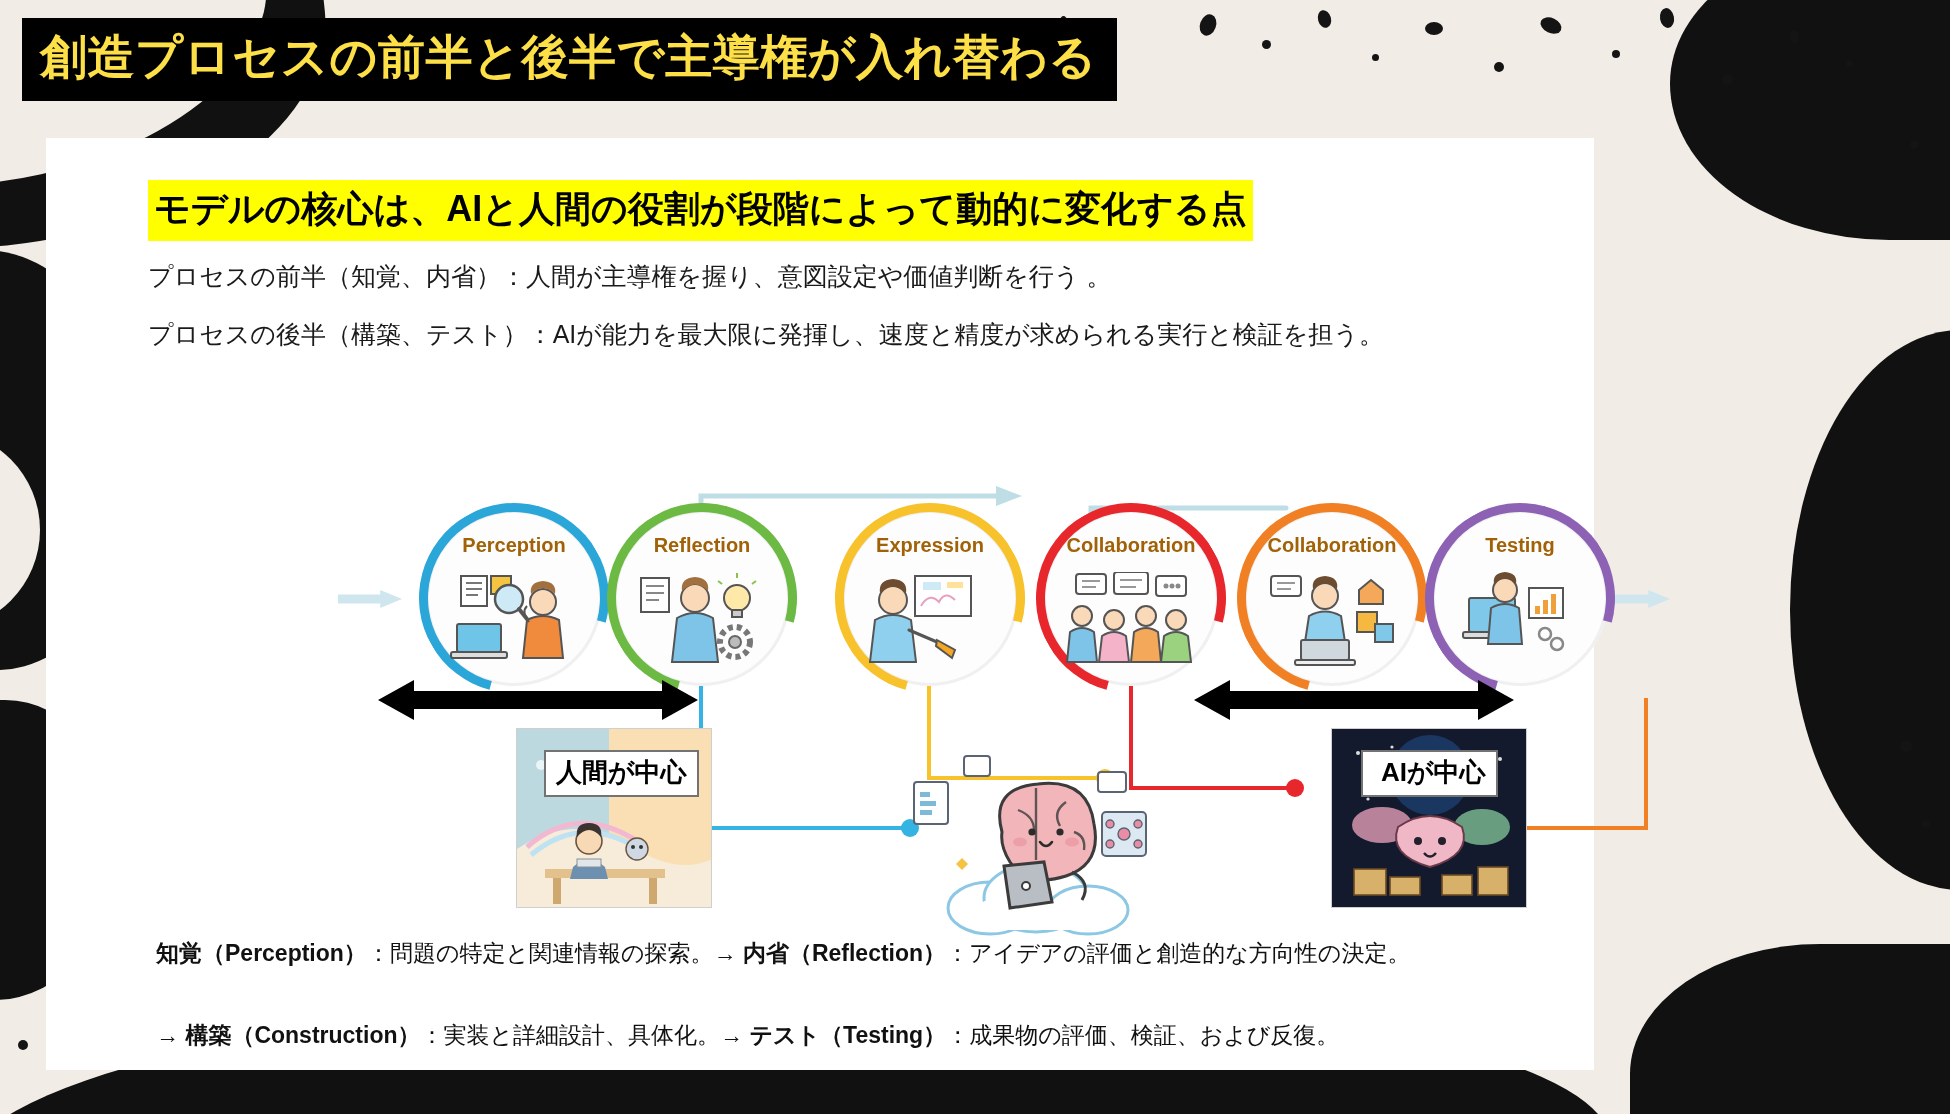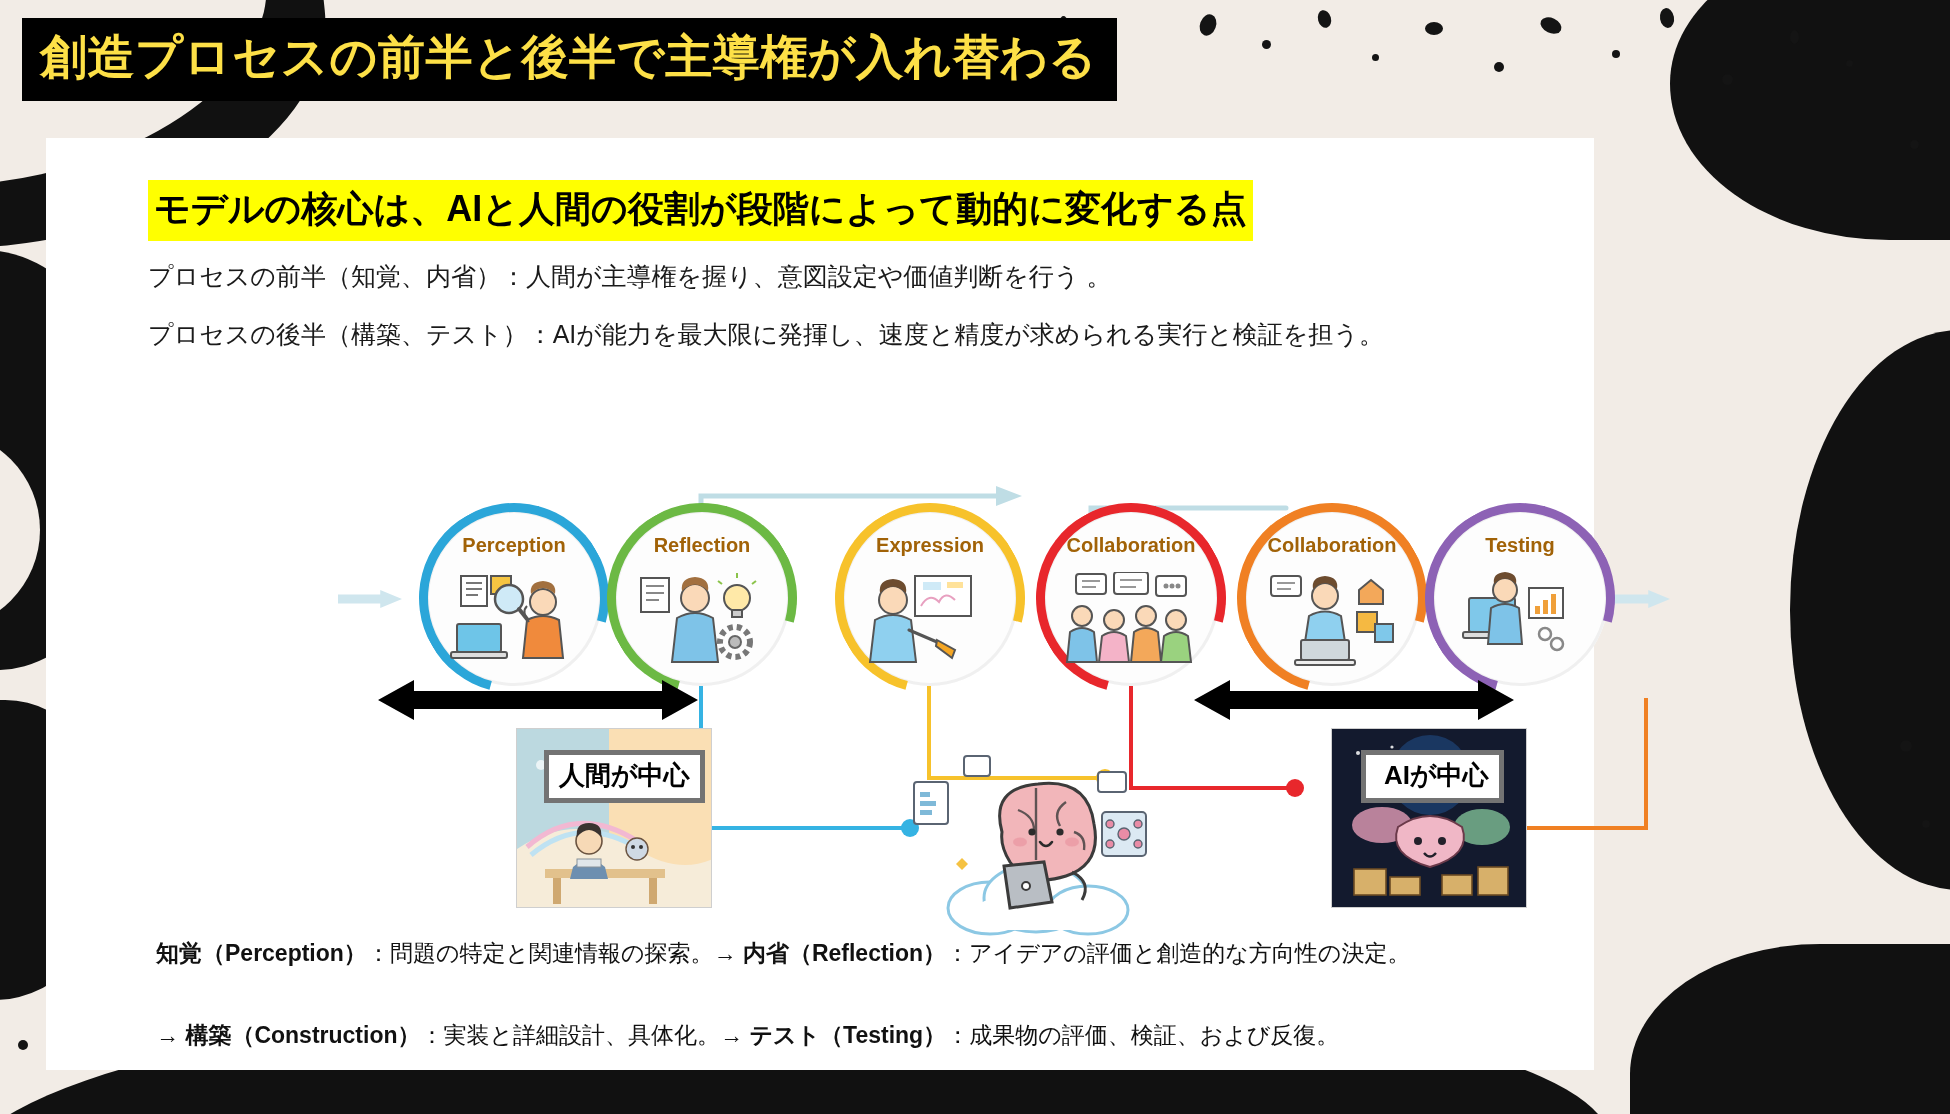--- a/index.html
+++ b/index.html
@@ -142,21 +142,21 @@
     background: #cfe6ee;
     clip-path: polygon(0 25%, 66% 25%, 66% 0, 100% 50%, 66% 100%, 66% 75%, 0 75%);
   }
 
   
   .top-route { position:absolute; stroke:#bfdde5; fill:none; stroke-width:5; }
 
   .caption-box {
     position:absolute;
     background: #ffffff;
-    border: 5px solid #737373;
+    border: 2px solid #737373;
     font-size: 26px; font-weight: 700;
     color:#000;
     padding: 3px 10px 5px;
     z-index: 6;
     white-space: nowrap;
   }
 
   .photo {
     position: absolute;
     border: 1px solid #cfcfcf;

